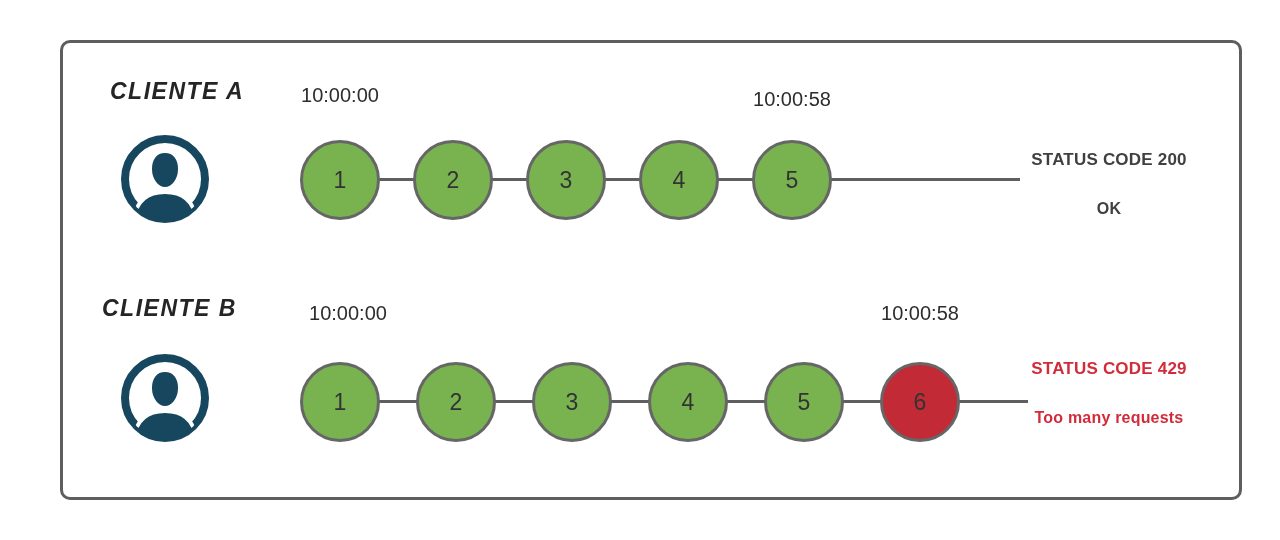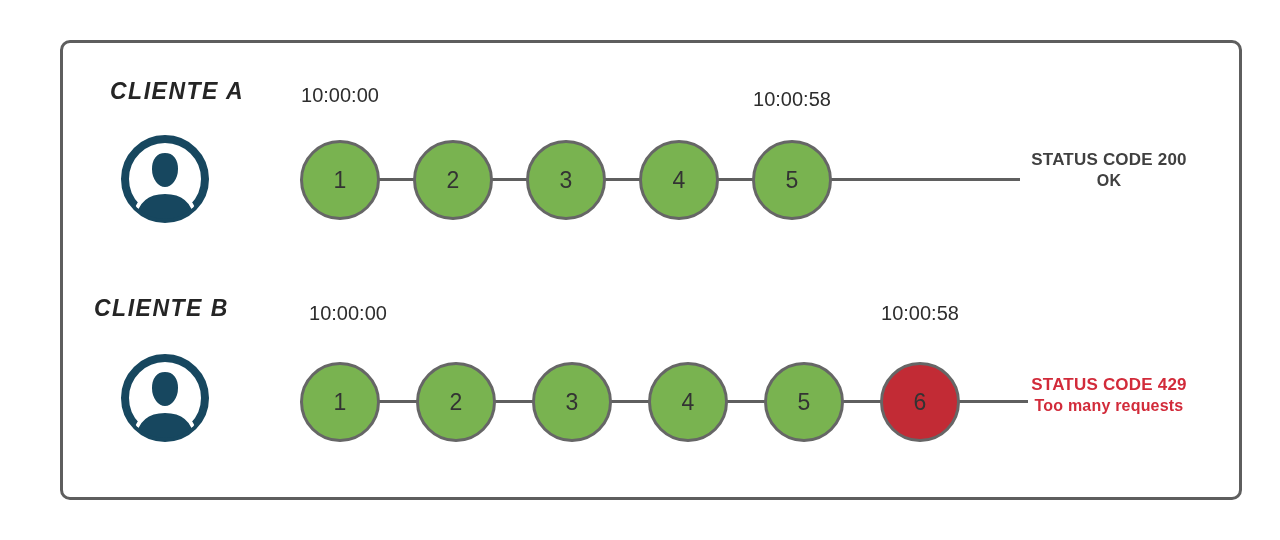--- a/index.html
+++ b/index.html
@@ -29,21 +29,21 @@
   .client-label {
     position: absolute;
     font-size: 23px;
     font-weight: bold;
     font-style: italic;
     letter-spacing: 1.5px;
     color: #252525;
     white-space: nowrap;
   }
   .row-a .client-label { left: 110px; top: 78px; }
-  .row-b .client-label { left: 94px; top: 295px; }
+  .row-b .client-label { left: 102px; top: 295px; }
 
   .user-icon {
     position: absolute;
     width: 96px;
     height: 96px;
   }
   .row-a .user-icon { left: 117px; top: 131px; }
   .row-b .user-icon { left: 117px; top: 350px; }
 
   .timestamp {
@@ -108,22 +108,22 @@
     text-align: center;
     font-size: 17px;
     font-weight: bold;
     line-height: 21px;
     letter-spacing: 0.2px;
     white-space: nowrap;
   }
   .status.success { color: #404040; }
   .status.error   { color: #d22b3a; }
   .row-a .status { left: 1024px; top: 149px; }
-  .row-b .status { left: 1024px; top: 374px; }
-  .status .line2 { font-size: 16px; }
+  .row-b .status { left: 1024px; top: 358px; }
+  .status .line2 { font-size: 16px; margin-top: 28px; }
 </style>
 </head>
 <body>
 
 <div class="canvas">
   <div class="frame"></div>
 
   <section class="row row-a">
     <div class="client-label">CLIENTE A</div>
 

